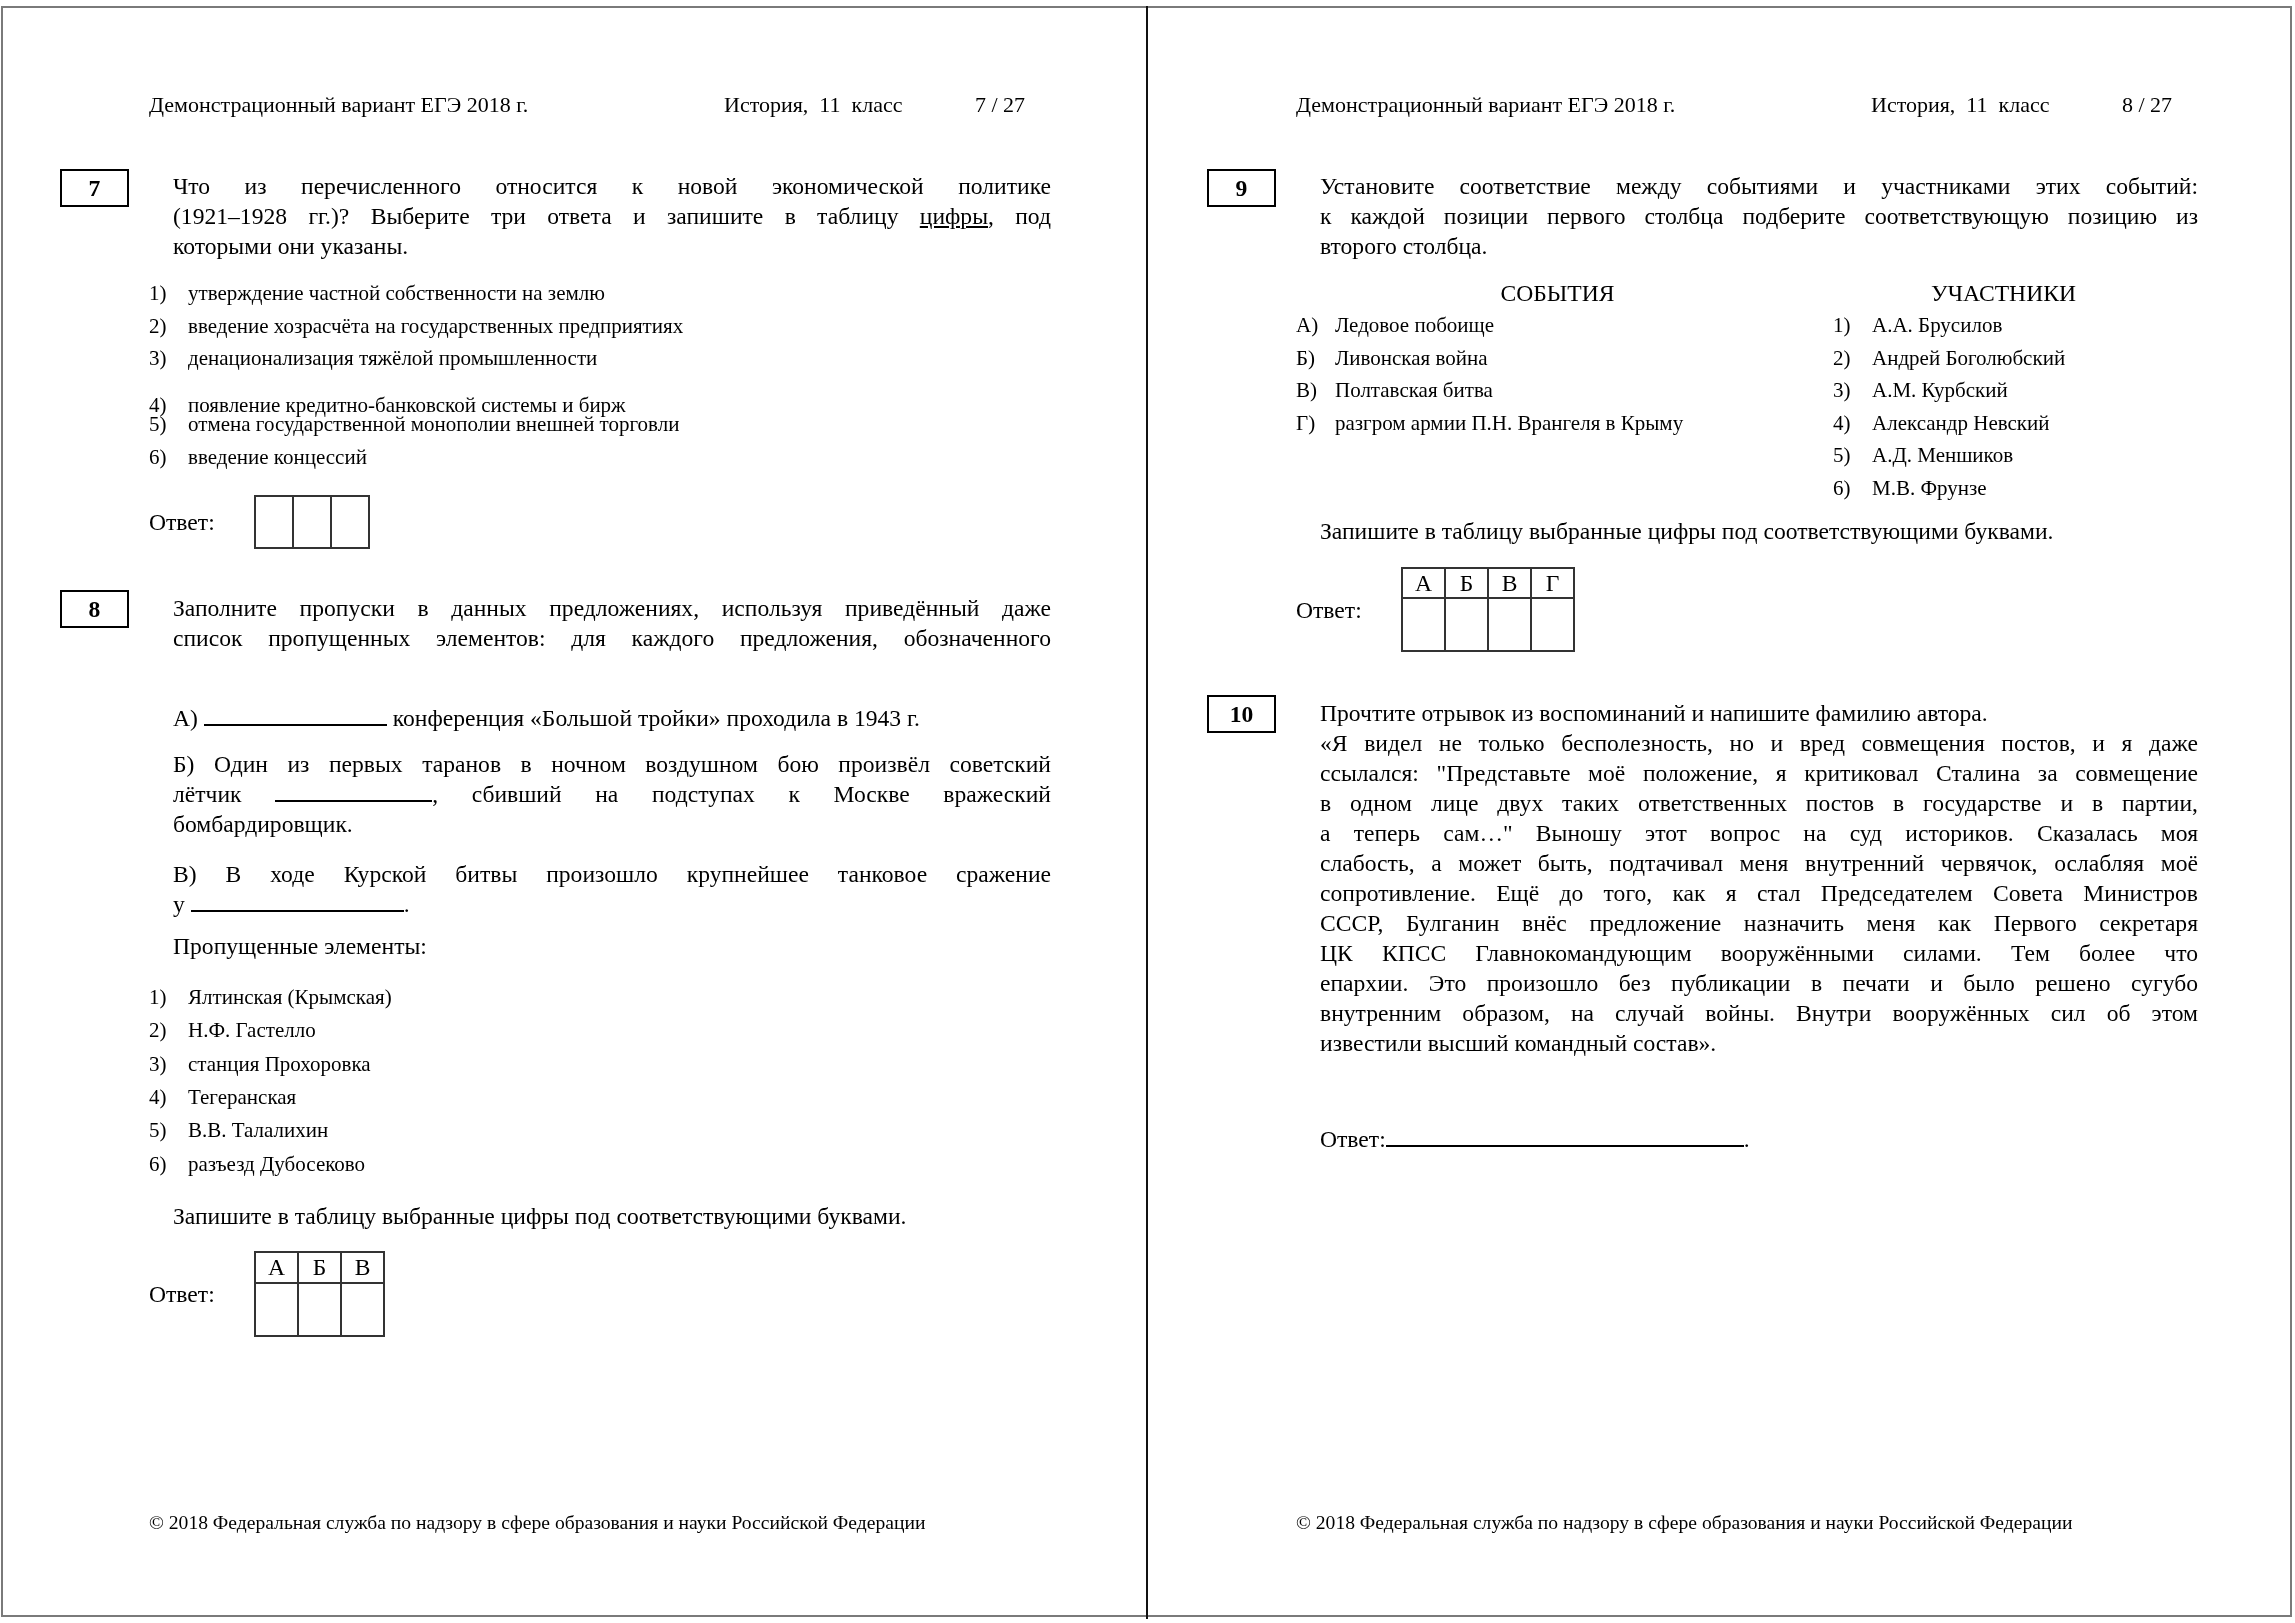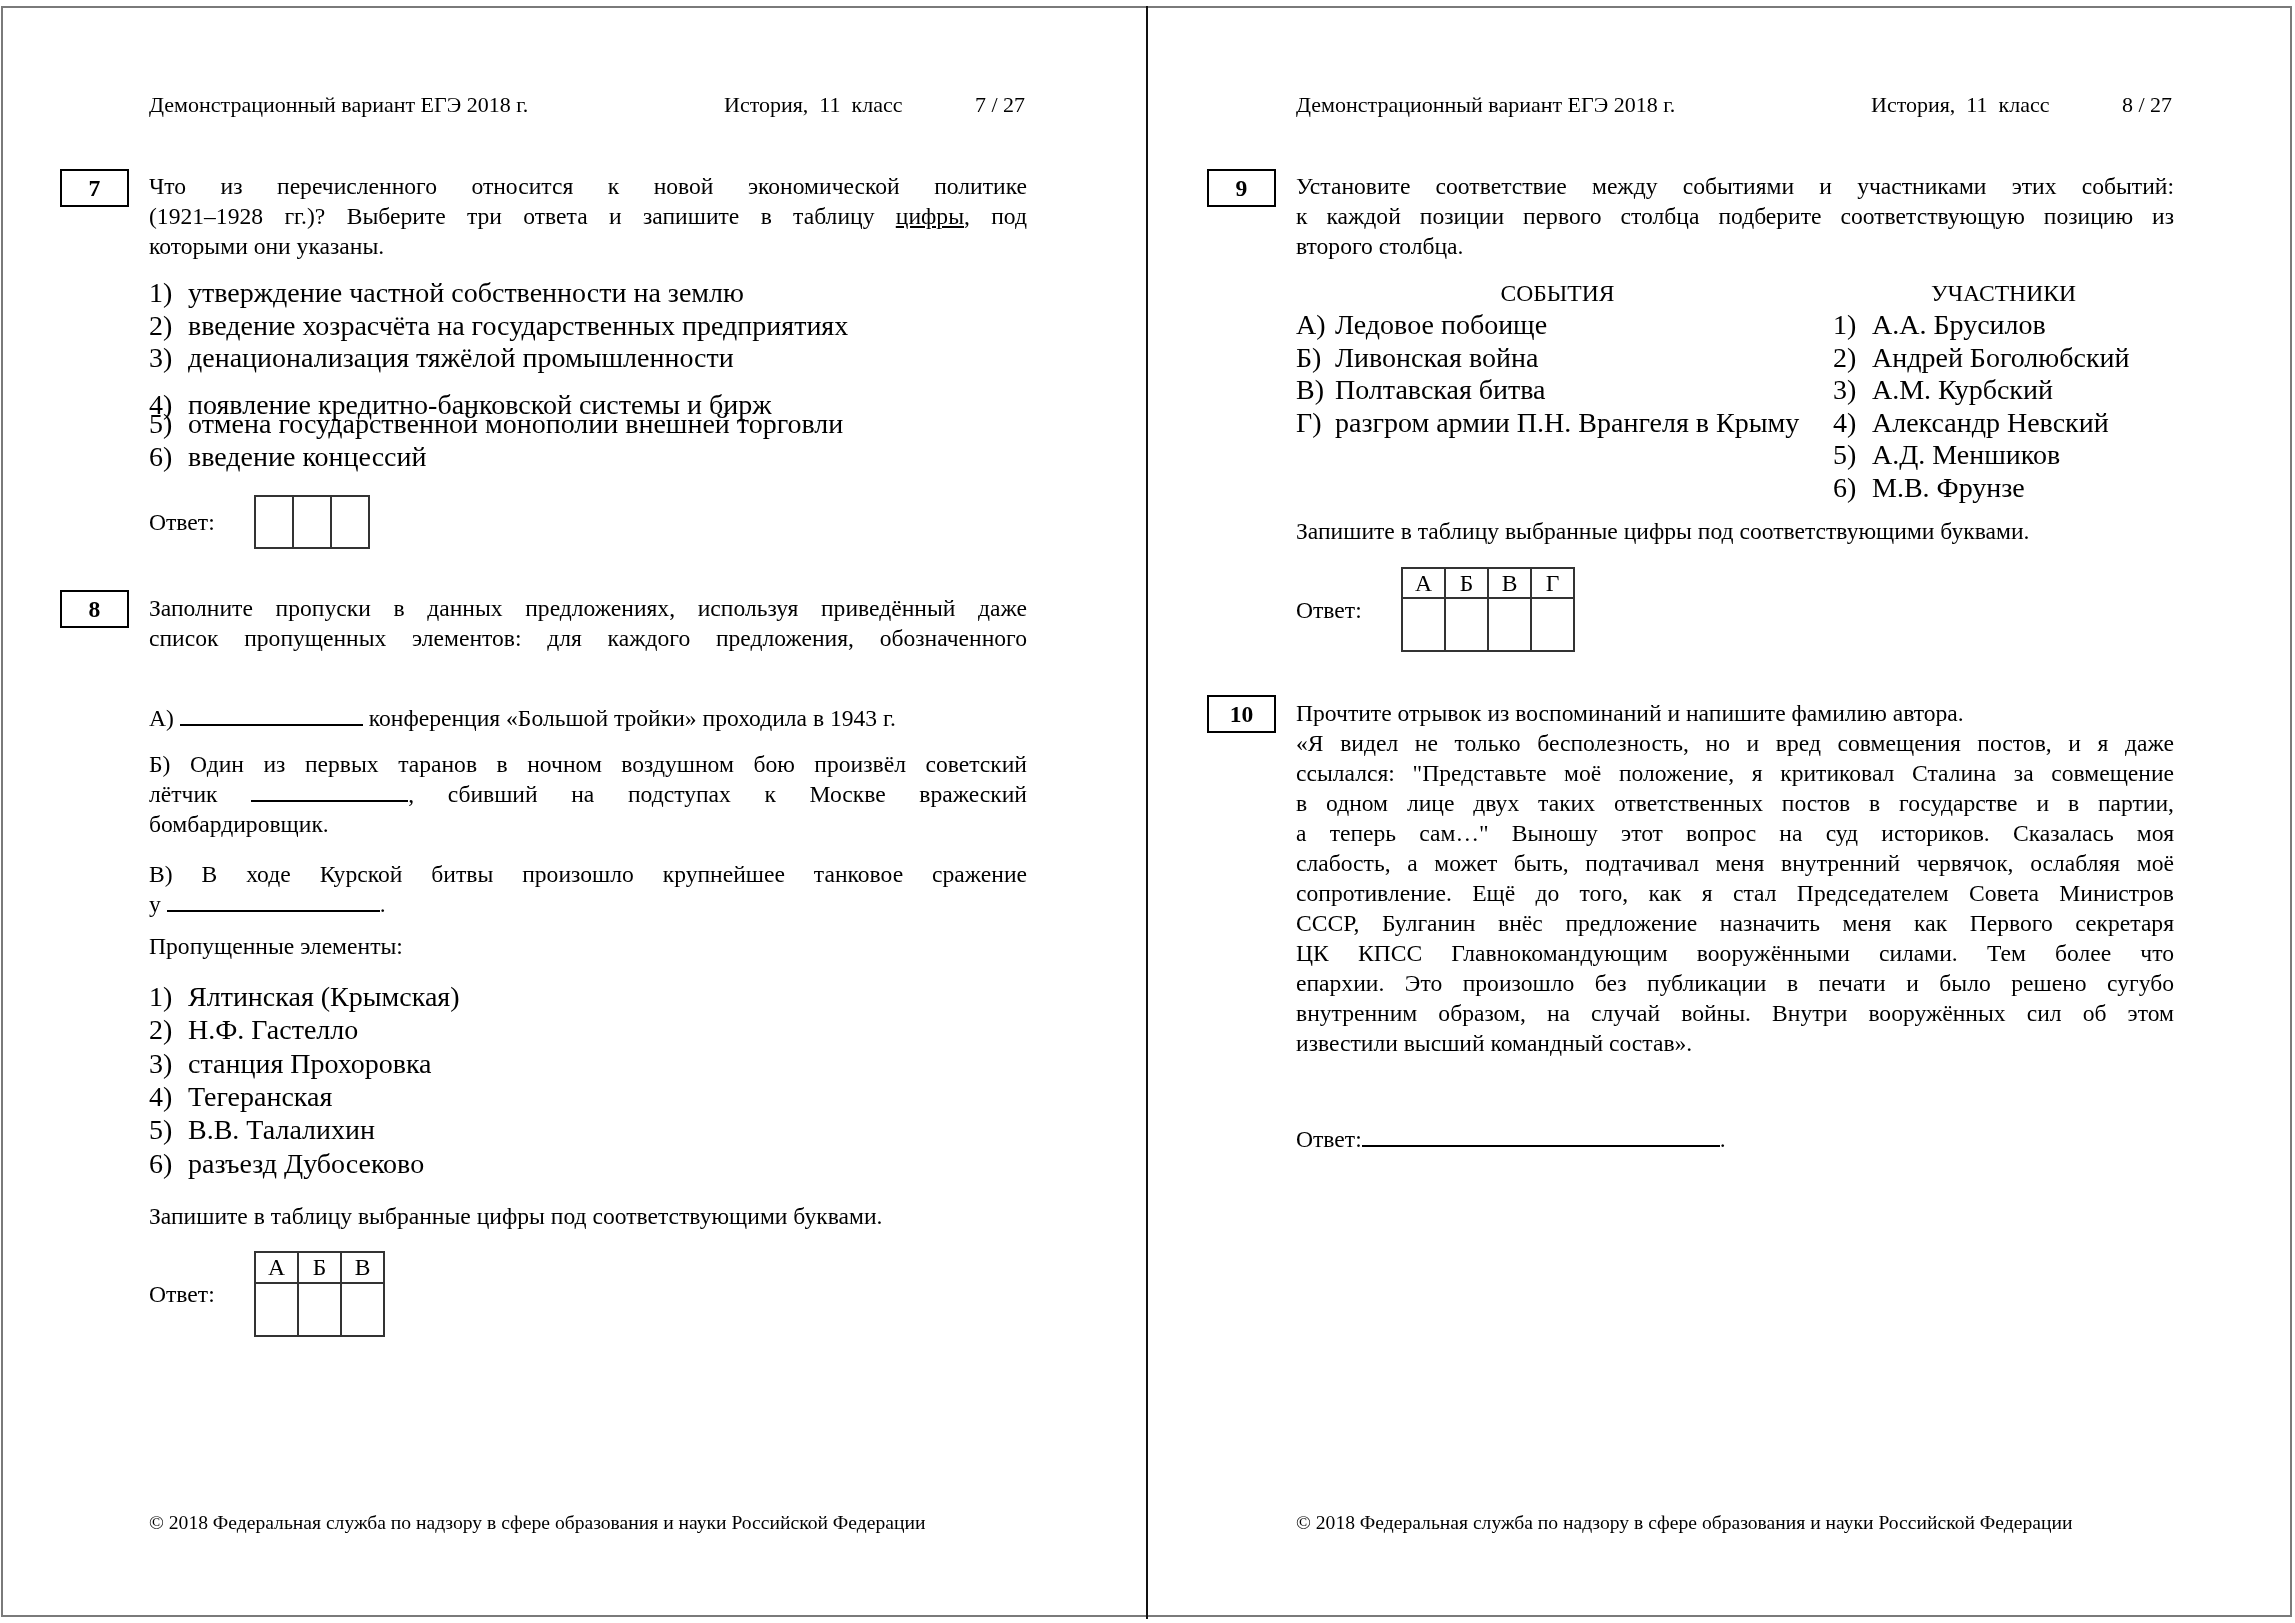--- a/index.html
+++ b/index.html
@@ -6,27 +6,27 @@
   body { width: 2295px; height: 1623px; position: relative; overflow: hidden;
          font-family: "Liberation Serif", "DejaVu Serif", serif; color: #000; }
   .page-frame { position: absolute; top: 5.9px; left: 1.3px; width: 2291px; height: 1611px;
                 border: 2px solid #7a7a7a; box-sizing: border-box; }
   .page-divider { position: absolute; top: 5.9px; left: 1146px; width: 2px; height: 1613px; background: #111; }
   .page { position: absolute; top: 0; width: 1147px; height: 1623px; }
   .page.left { left: 0; }
   .page.right { left: 1147px; }
   .abs { position: absolute; white-space: nowrap; }
   .hdr { font-size: 22px; top: 92px; line-height: 26px; }
-  .txt { font-size: 23.6px; line-height: 30px; }
+  .txt { font-size: 23.6px; line-height: 30px; margin-left: 24px; }
   .col { position: absolute; left: 149px; width: 878px; }
   .justline { display: block; text-align: justify; text-align-last: justify; }
   .qbox { position: absolute; left: 60px; width: 69px; height: 38px; border: 2px solid #000;
           border-bottom-width: 2.6px; box-sizing: border-box; font-weight: bold; font-size: 23.6px;
           display: flex; align-items: center; justify-content: center; }
-  .opt { position: absolute; font-size: 28px; line-height: 26px; white-space: nowrap; }
+  .opt { position: absolute; font-size: 21px; line-height: 26px; white-space: nowrap; }
   .opt .n { display: inline-block; width: 39px; }
   .ans-label { position: absolute; font-size: 23.6px; line-height: 26px; }
   table.ans { position: absolute; border-collapse: collapse; }
   table.ans td { border: 2px solid #333; padding: 0; text-align: center; font-size: 23.6px; }
   .u { text-decoration: underline; font-weight: normal; }
   .footer { position: absolute; top: 1512px; left: 149px; font-size: 19.6px; white-space: nowrap; }
   .blank { display: inline-block; border-bottom: 2px solid #000; height: 19.6px; vertical-align: baseline; }
   .colhead { position: absolute; font-size: 23.6px; line-height: 26px; text-align: center; }
 </style>
 </head>

